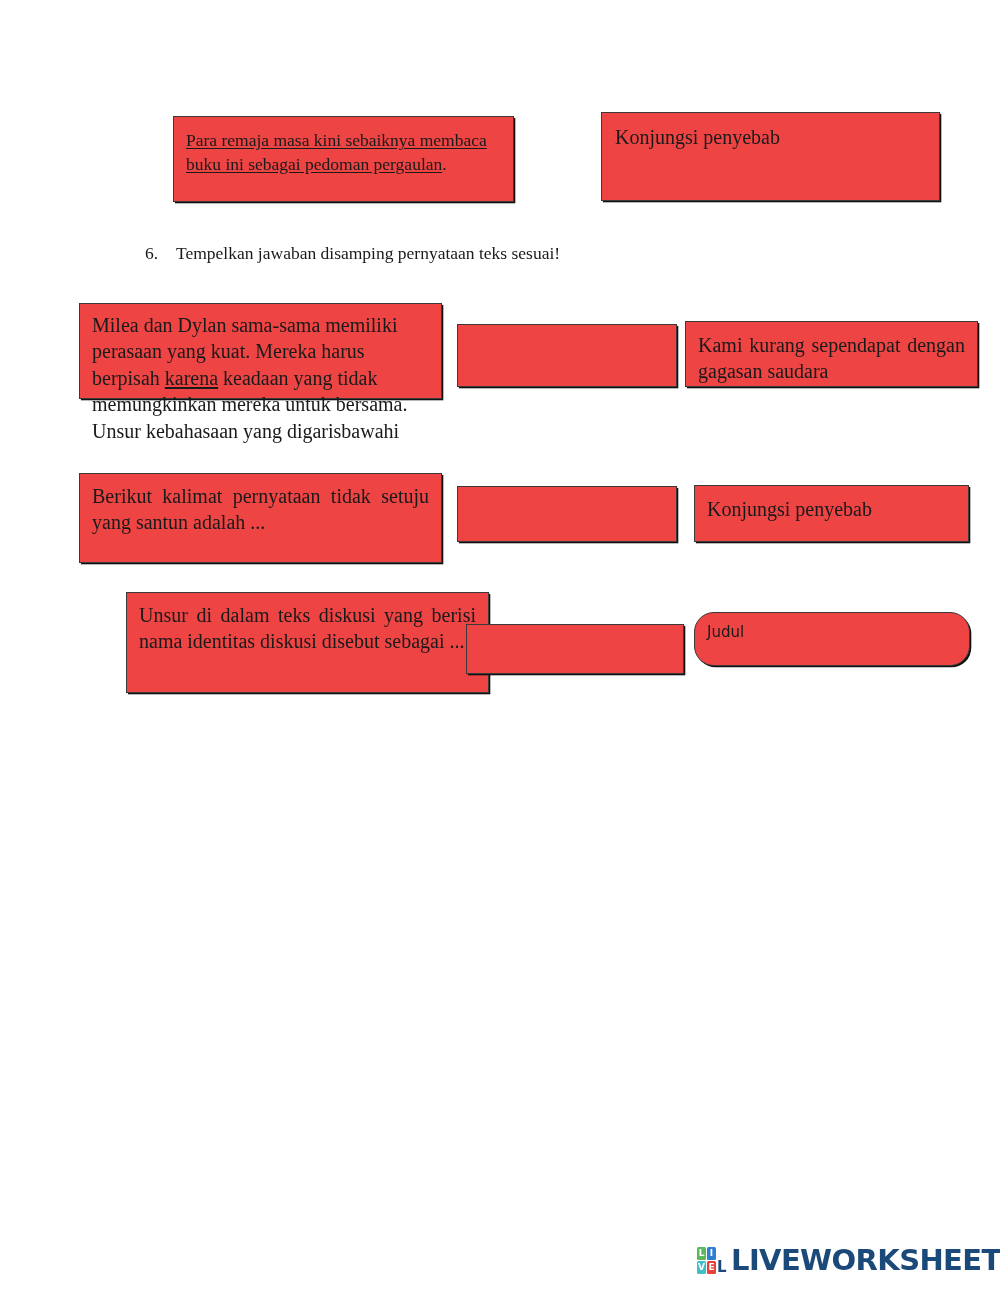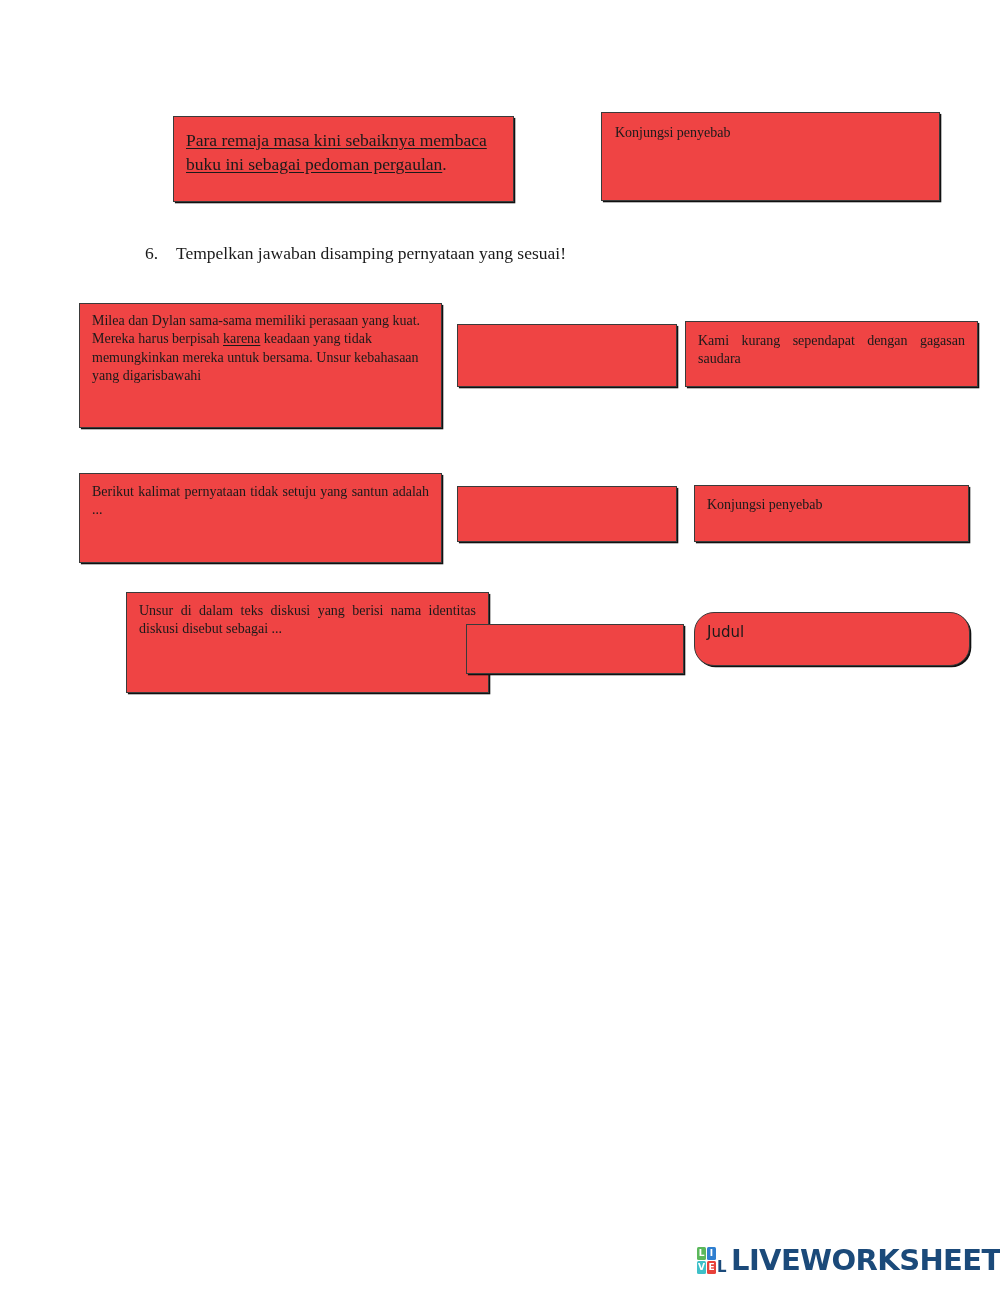--- a/index.html
+++ b/index.html
@@ -24,21 +24,21 @@
   
   .box {
     position: absolute;
     box-sizing: border-box;
     background: #ef4444;
     border: 1px solid #3a3a3a;
     box-shadow: 1.6px 1.6px 0 -0.3px #111;
   }
   .box .inner {
     padding: 9px 11px 6px 11px;
-    font-size: 14px;
+    font-size: 20px;
     line-height: 1.30;
   }
   .justify .inner { text-align: justify; text-align-last: left; }
 
   
   #quote-box {
     left: 173px; top: 116px; width: 341px; height: 86px;
   }
   #quote-box .inner { padding: 11px 12px 6px 12px; font-size: 17.5px; line-height: 1.38; }
   .u { text-decoration: underline; text-underline-offset: 2px; }
@@ -53,21 +53,21 @@
     position: absolute;
     left: 145px; top: 243px;
     width: 620px;
     font-size: 17.5px;
     white-space: nowrap;
   }
   #instruction .num { display: inline-block; width: 31px; }
 
   
   #statement-1 {
-    left: 79px; top: 303px; width: 363px; height: 125px;
+    left: 79px; top: 303px; width: 363px; height: 96px;
   }
   #statement-1 .inner { padding: 8px 12px; line-height: 1.32; }
 
   #drop-1 {
     left: 457px; top: 324px; width: 220px; height: 63px;
   }
 
   #answer-1 {
     left: 685px; top: 321px; width: 293px; height: 66px;
   }
@@ -155,21 +155,21 @@
 
   <div class="box" id="quote-box">
     <div class="inner"><span class="u">Para remaja masa kini sebaiknya membaca buku ini sebagai pedoman pergaulan</span><span>.</span></div>
   </div>
 
   <div class="box" id="answer-konjungsi-top">
     <div class="inner">Konjungsi penyebab</div>
   </div>
 
   <div id="instruction">
-    <span class="num">6.</span><span>Tempelkan jawaban disamping pernyataan yang sesuai!</span>
+    <span class="num">6.</span><span>Tempelkan jawaban disamping pernyataan teks sesuai!</span>
   </div>
 
   <div class="box" id="statement-1">
     <div class="inner"><span>Milea dan Dylan sama-sama memiliki perasaan yang kuat. Mereka harus berpisah </span><span class="u">karena</span><span> keadaan yang tidak memungkinkan mereka untuk bersama. Unsur kebahasaan yang digarisbawahi</span></div>
   </div>
 
   <div class="box" id="drop-1">
     <div class="inner"></div>
   </div>
 

